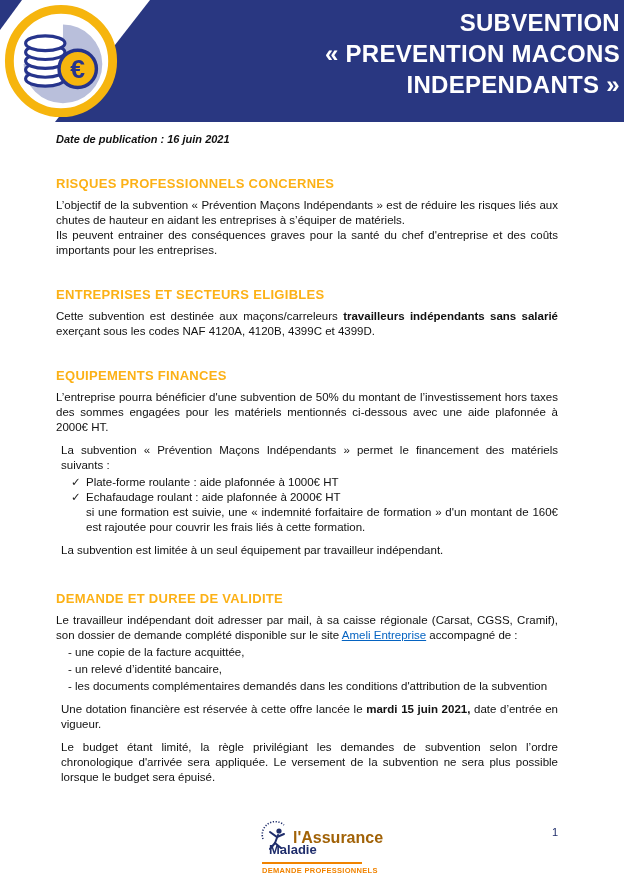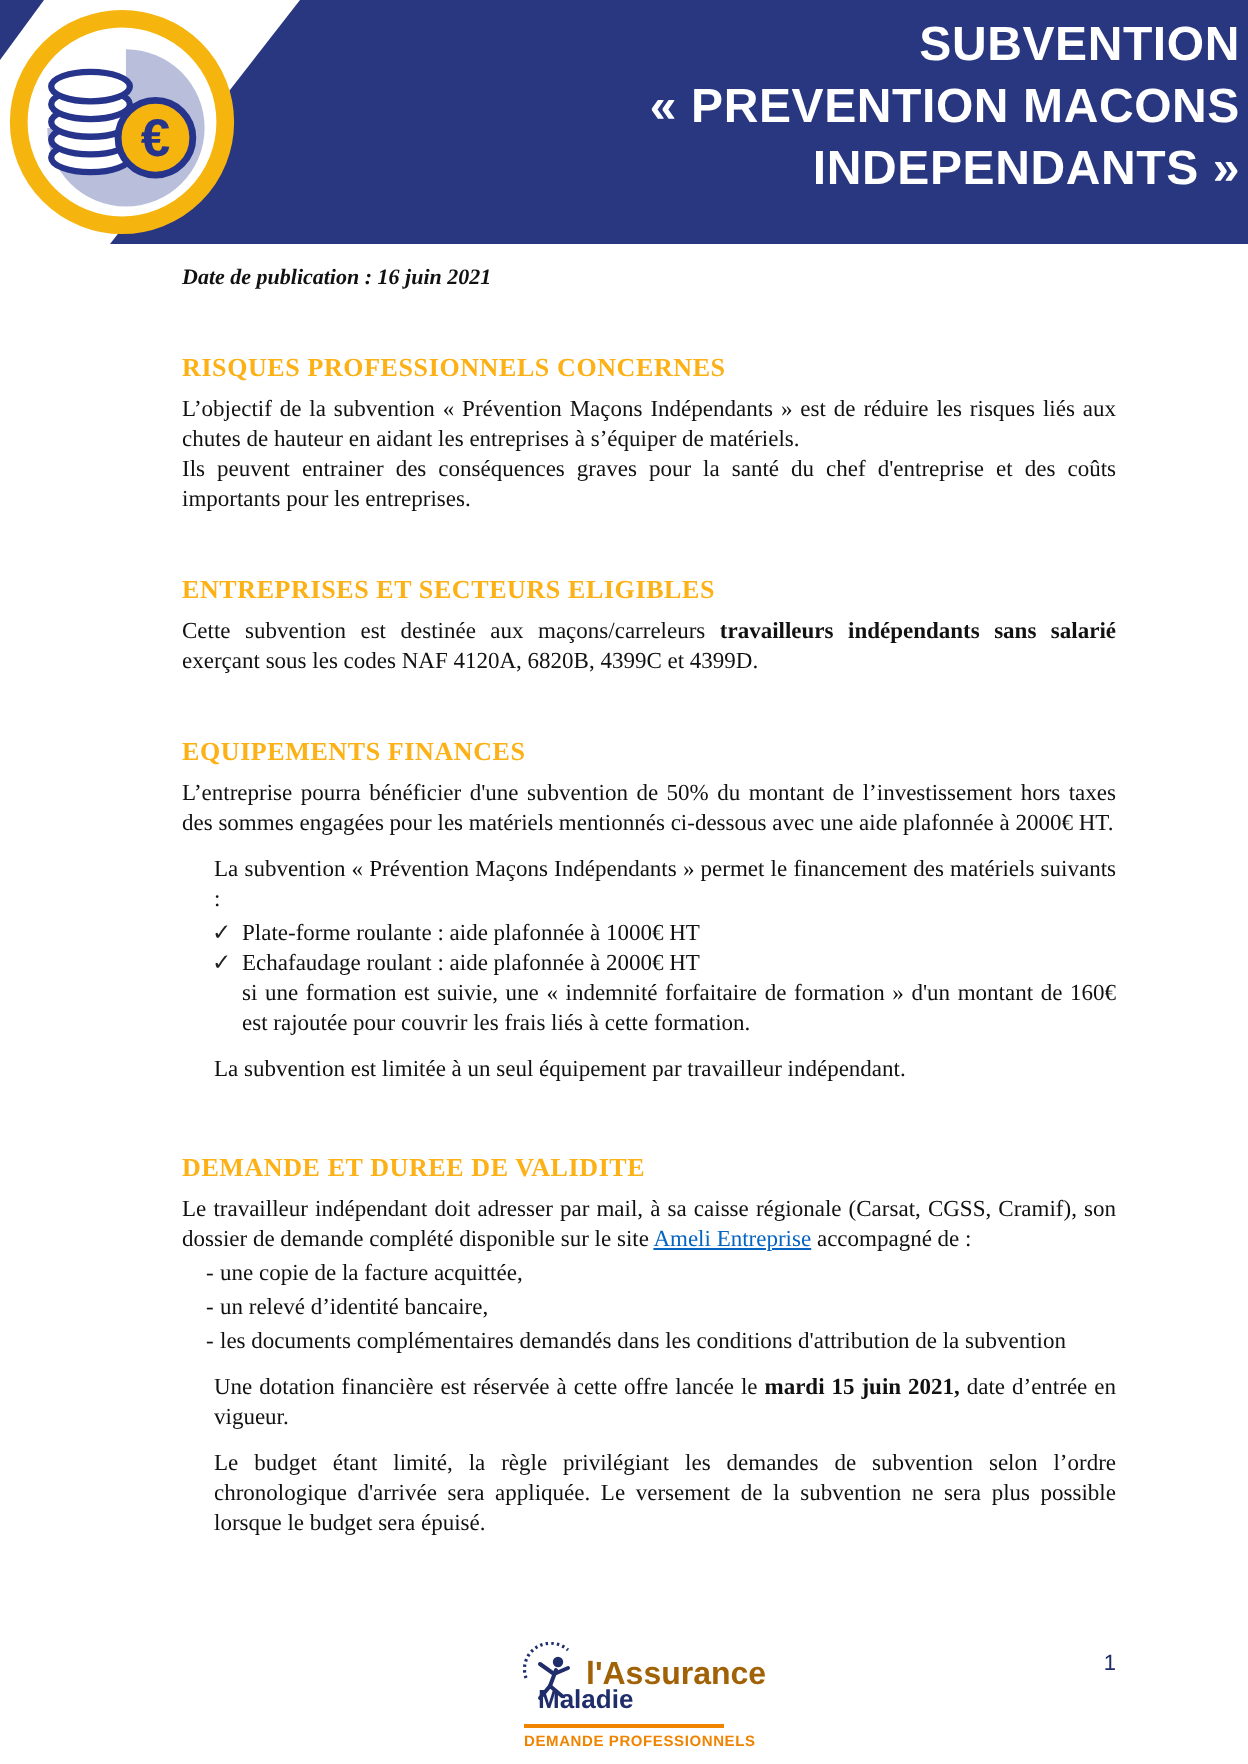--- a/index.html
+++ b/index.html
@@ -16,29 +16,29 @@
   .blue-corner{
     position:absolute;inset:0;background:#293781;
     clip-path:polygon(0 0,22px 0,0 30px);
   }
   .coin-badge{position:absolute;left:2px;top:2px;width:118px;height:118px;}
   .banner-title{
     position:absolute;left:135px;right:4px;top:7px;text-align:right;
     color:#fff;font-weight:bold;font-size:24px;line-height:31px;letter-spacing:.3px;
   }
   
-  .content{padding:0 66px 0 91px;font-size:11.5px;line-height:15px;text-align:justify;font-family:Liberation Serif, serif;}
+  .content{padding:0 66px 0 56px;font-size:11.5px;line-height:15px;text-align:justify;}
   .pub-date{margin:10px 0 0 0;font-size:11px;font-weight:bold;font-style:italic;}
   .sec-h{
     margin:28px 0 6px 0;font-size:13px;line-height:17px;font-weight:bold;
     color:#FCB116;letter-spacing:.3px;text-align:left;
   }
   .sec-h.gap-lg{margin-top:32px;}
   .p0{margin:0;}
-  .p9{margin:8px 0 0 16px;}
+  .p9{margin:8px 0 0 5px;}
   .bold{font-weight:bold;}
   a.doc-link{color:#0563C1;text-decoration:underline;cursor:pointer;}
   .check-list{margin:2px 0 0 15px;}
   .check-item{display:flex;align-items:flex-start;}
   .check-glyph{flex:0 0 15px;color:#222;}
   .check-text{flex:1;text-align:justify;}
   .dash-list{margin:2px 0 0 12px;}
   .dash-item{display:flex;align-items:flex-start;margin-top:2px;}
   .dash-glyph{flex:0 0 7px;}
   .dash-text{flex:1;text-align:justify;}
@@ -89,21 +89,21 @@
 
   <div class="content">
 
     <p class="pub-date">Date de publication : 16 juin 2021</p>
 
     <div class="sec-h">RISQUES PROFESSIONNELS CONCERNES</div>
     <p class="p0">L’objectif de la subvention « Prévention Maçons Indépendants » est de réduire les risques liés aux chutes de hauteur en aidant les entreprises à s’équiper de matériels.</p>
     <p class="p0">Ils peuvent entrainer des conséquences graves pour la santé du chef d'entreprise et des coûts importants pour les entreprises.</p>
 
     <div class="sec-h">ENTREPRISES ET SECTEURS ELIGIBLES</div>
-    <p class="p0"><span>Cette subvention est destinée aux maçons/carreleurs </span><span class="bold">travailleurs indépendants sans salarié</span><span> exerçant sous les codes NAF 4120A, 6820B, 4399C et 4399D.</span></p>
+    <p class="p0"><span>Cette subvention est destinée aux maçons/carreleurs </span><span class="bold">travailleurs indépendants sans salarié</span><span> exerçant sous les codes NAF 4120A, 4120B, 4399C et 4399D.</span></p>
 
     <div class="sec-h">EQUIPEMENTS FINANCES</div>
     <p class="p0">L’entreprise pourra bénéficier d'une subvention de 50% du montant de l’investissement hors taxes des sommes engagées pour les matériels mentionnés ci-dessous avec une aide plafonnée à 2000€ HT.</p>
     <p class="p9">La subvention « Prévention Maçons Indépendants » permet le financement des matériels suivants :</p>
     <div class="check-list">
       <div class="check-item">
         <span class="check-glyph">✓</span>
         <span class="check-text">Plate-forme roulante : aide plafonnée à 1000€ HT</span>
       </div>
       <div class="check-item">

